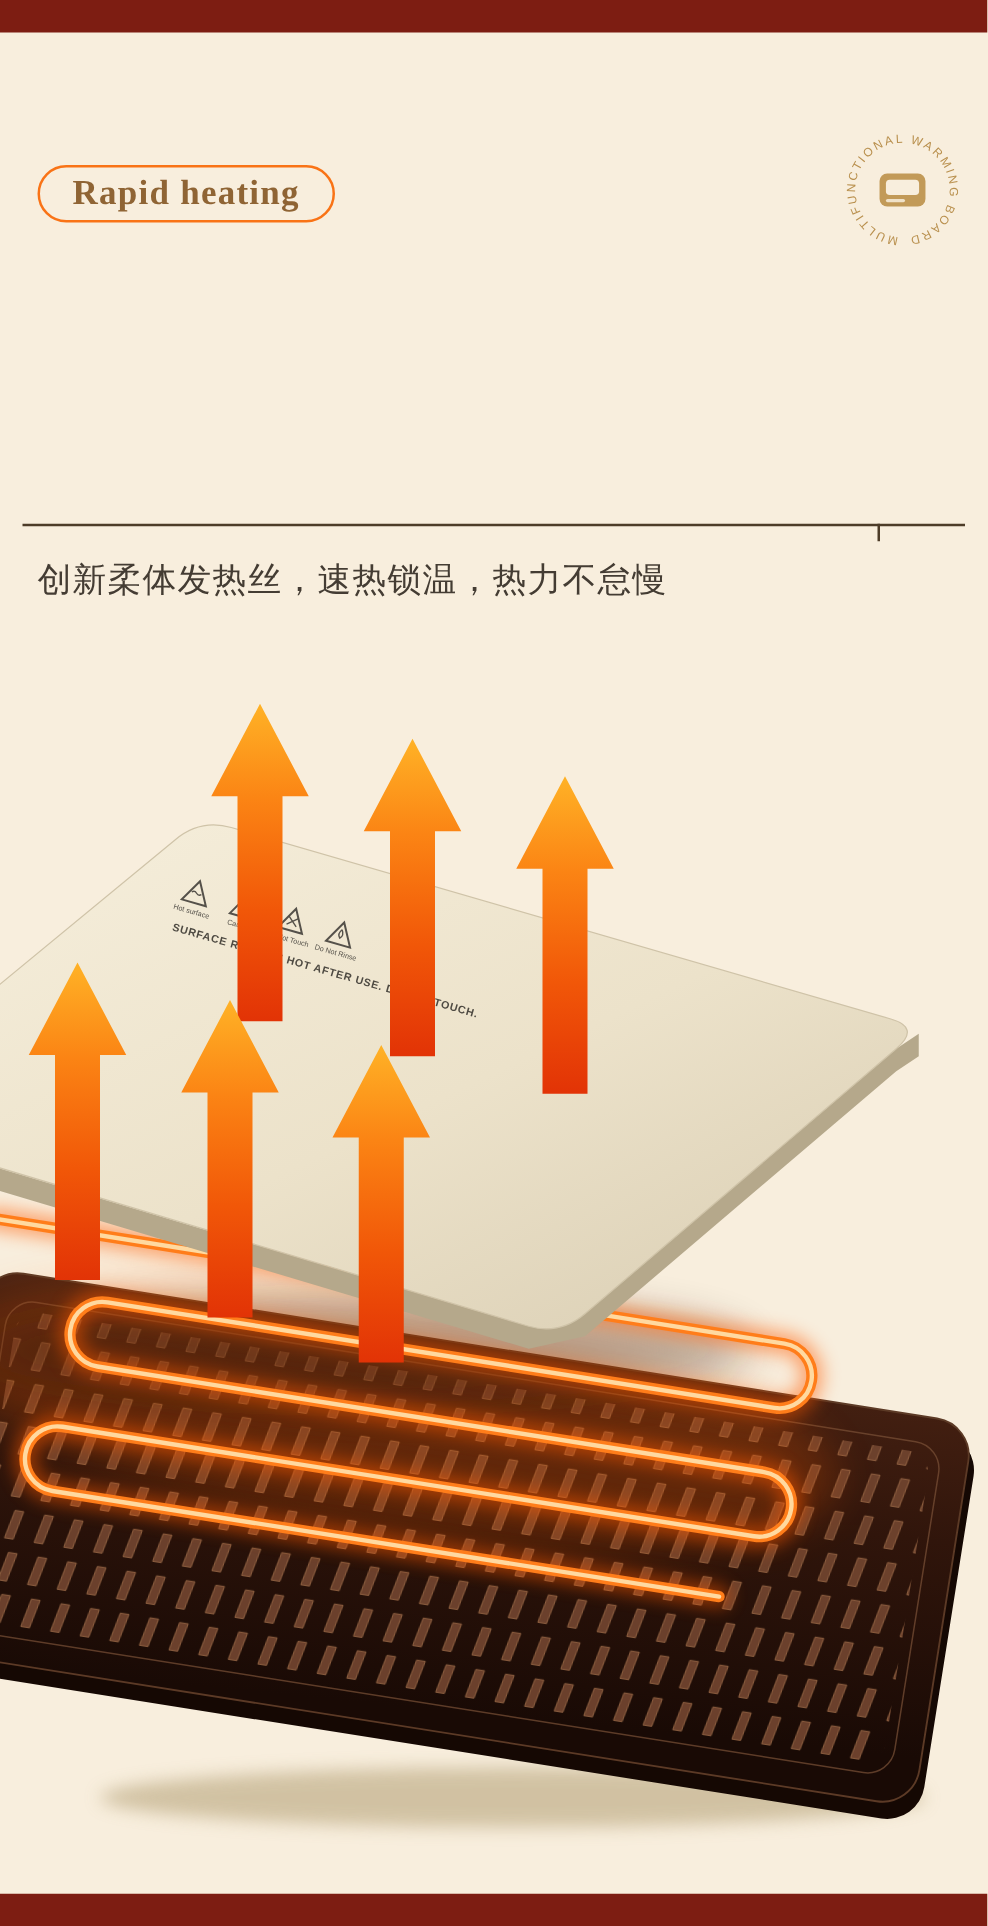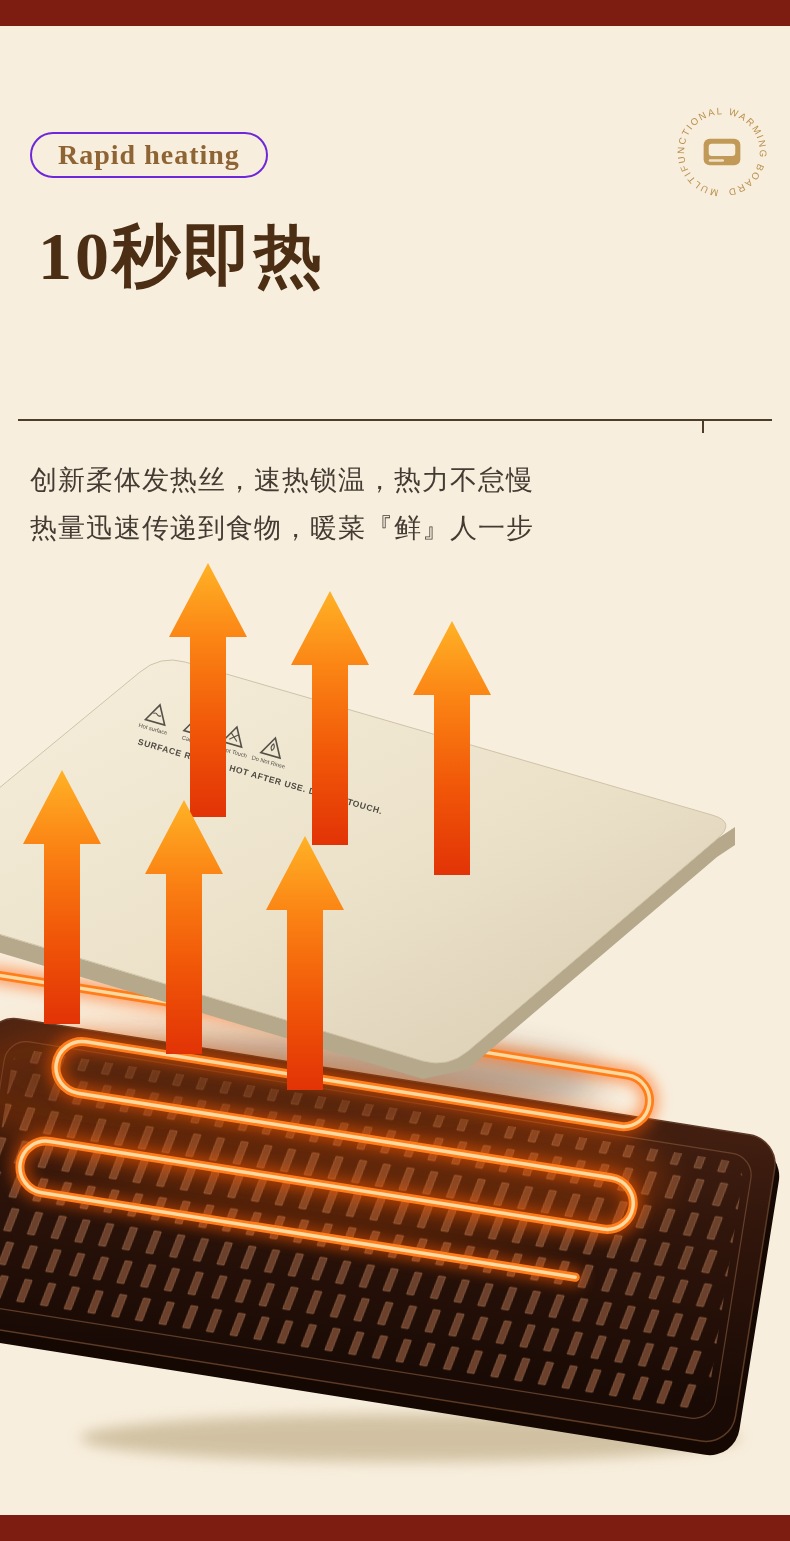--- a/index.html
+++ b/index.html
@@ -7,34 +7,34 @@
     width:790px;height:1541px;position:relative;overflow:hidden;
     background:#f8eedd;
     font-family:"Liberation Sans",sans-serif;
   }
   .band{position:absolute;left:0;width:790px;height:26px;background:#7d1d12;z-index:3}
   .band-top{top:0}
   .band-bottom{bottom:0}
   .visual{position:absolute;left:0;top:0;z-index:0}
   .badge{
     position:absolute;left:30px;top:132px;z-index:2;
-    border:2px solid #6d28d9;border-radius:28px;padding:5px 26px;
+    border:2px solid #f97316;border-radius:28px;padding:5px 26px;
     font-family:"Liberation Serif","DejaVu Serif",serif;
     font-size:28px;font-weight:700;letter-spacing:1px;color:#8f6434;text-align:right;
   }
   .stamp{position:absolute;top:102px;right:18px;width:100px;height:100px;z-index:2}
   .title{
     position:absolute;left:38px;top:210px;z-index:2;
     font-family:"Liberation Serif","DejaVu Serif",serif;
     font-size:68px;line-height:92px;font-weight:700;letter-spacing:3px;color:#4b2e14;
   }
   .divider{position:absolute;left:18px;top:419px;width:754px;border-top:2px solid #4d3c28;z-index:2}
   .divider-tick{position:absolute;right:86px;top:419px;width:2px;height:14px;background:#4d3c28;z-index:2}
   .desc{
-    position:absolute;left:30px;top:456px;z-index:2;
+    position:absolute;left:30px;top:440px;z-index:2;
     font-size:27px;line-height:48px;color:#443c33;letter-spacing:1px;
   }
 </style>
 </head>
 <body>
 
 <svg class="visual" width="790" height="1541" viewBox="0 0 790 1541" aria-hidden="true">
   <defs>
     <linearGradient id="arrowGrad" x1="0" y1="0" x2="0" y2="1">
       <stop offset="0" stop-color="#ffb226"></stop>
@@ -139,24 +139,22 @@
     </text>
   </g>
   <g>
     <rect x="31" y="36" width="36" height="26" rx="6" fill="#c29a58"></rect>
     <rect x="36" y="41" width="26" height="12" rx="3" fill="#f8eedd"></rect>
     <rect x="36" y="56" width="15" height="2.6" rx="1.3" fill="#f8eedd" opacity="0.85"></rect>
   </g>
 </svg>
 
 <div class="title">
-  <div>10秒即热</div>
 </div>
 
 <div class="divider"></div>
 <div class="divider-tick"></div>
 
 <div class="desc">
   <div>创新柔体发热丝，速热锁温，热力不怠慢</div>
-  <div>热量迅速传递到食物，暖菜『鲜』人一步</div>
 </div>
 
 <div class="band band-bottom"></div>
 
 </body></html>

